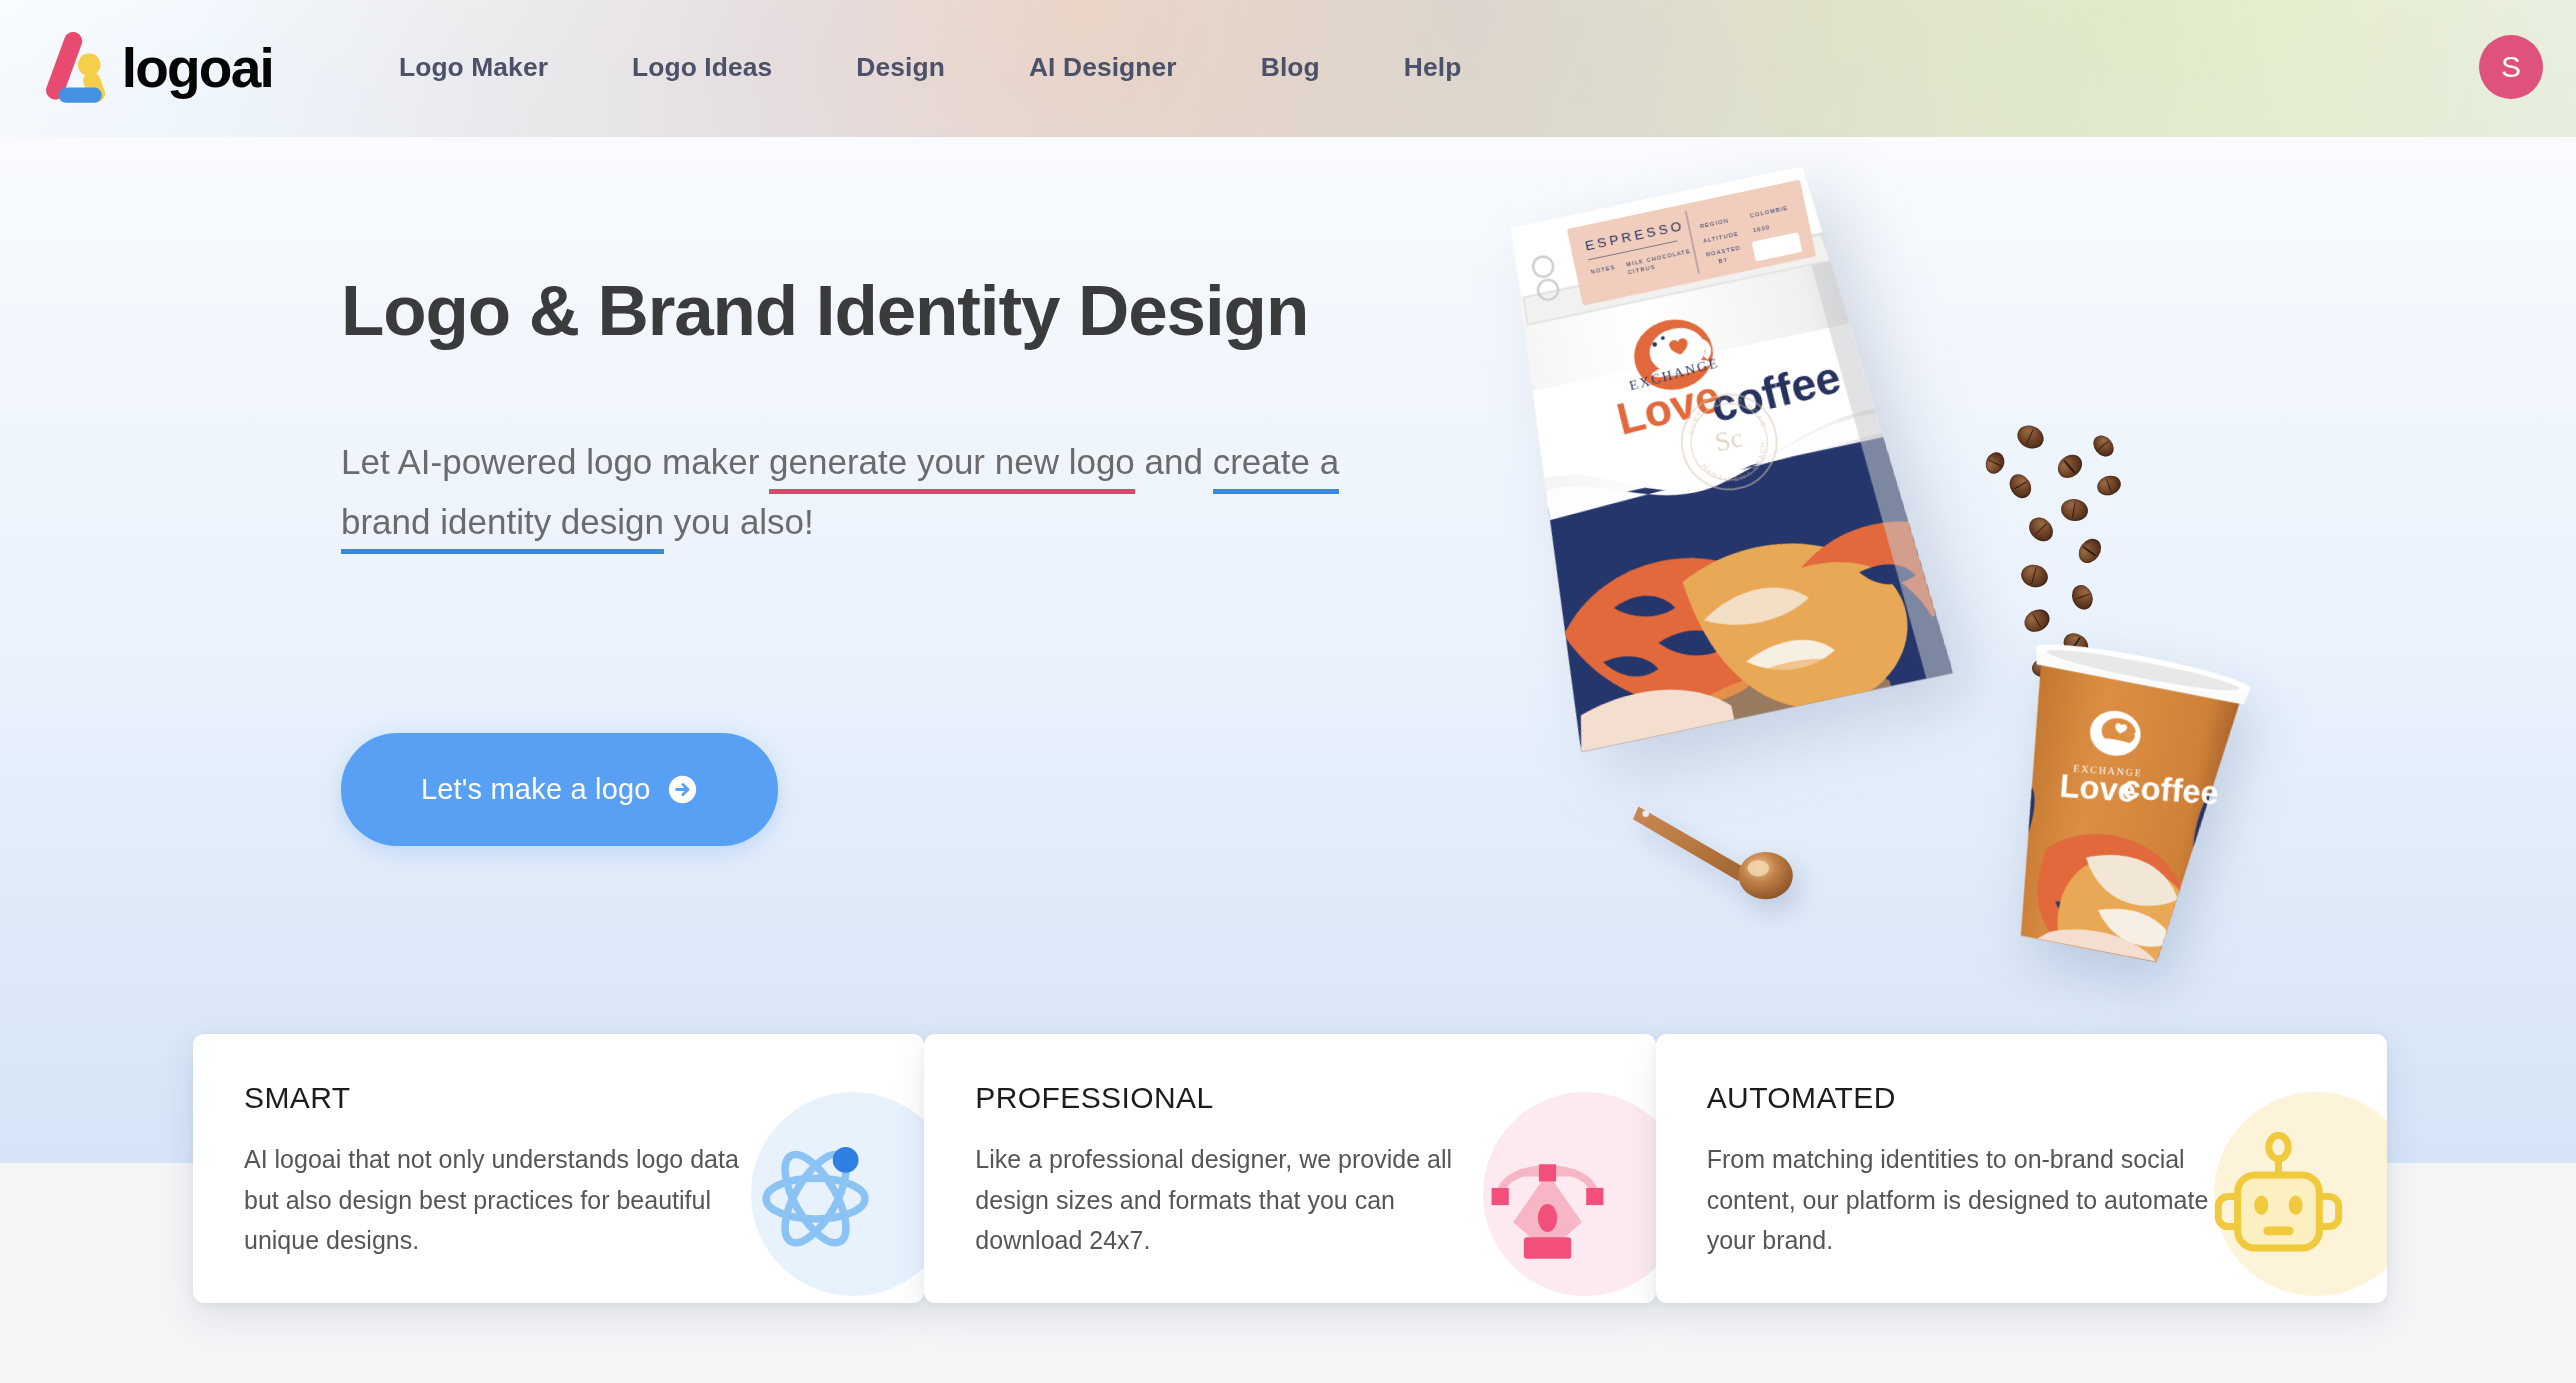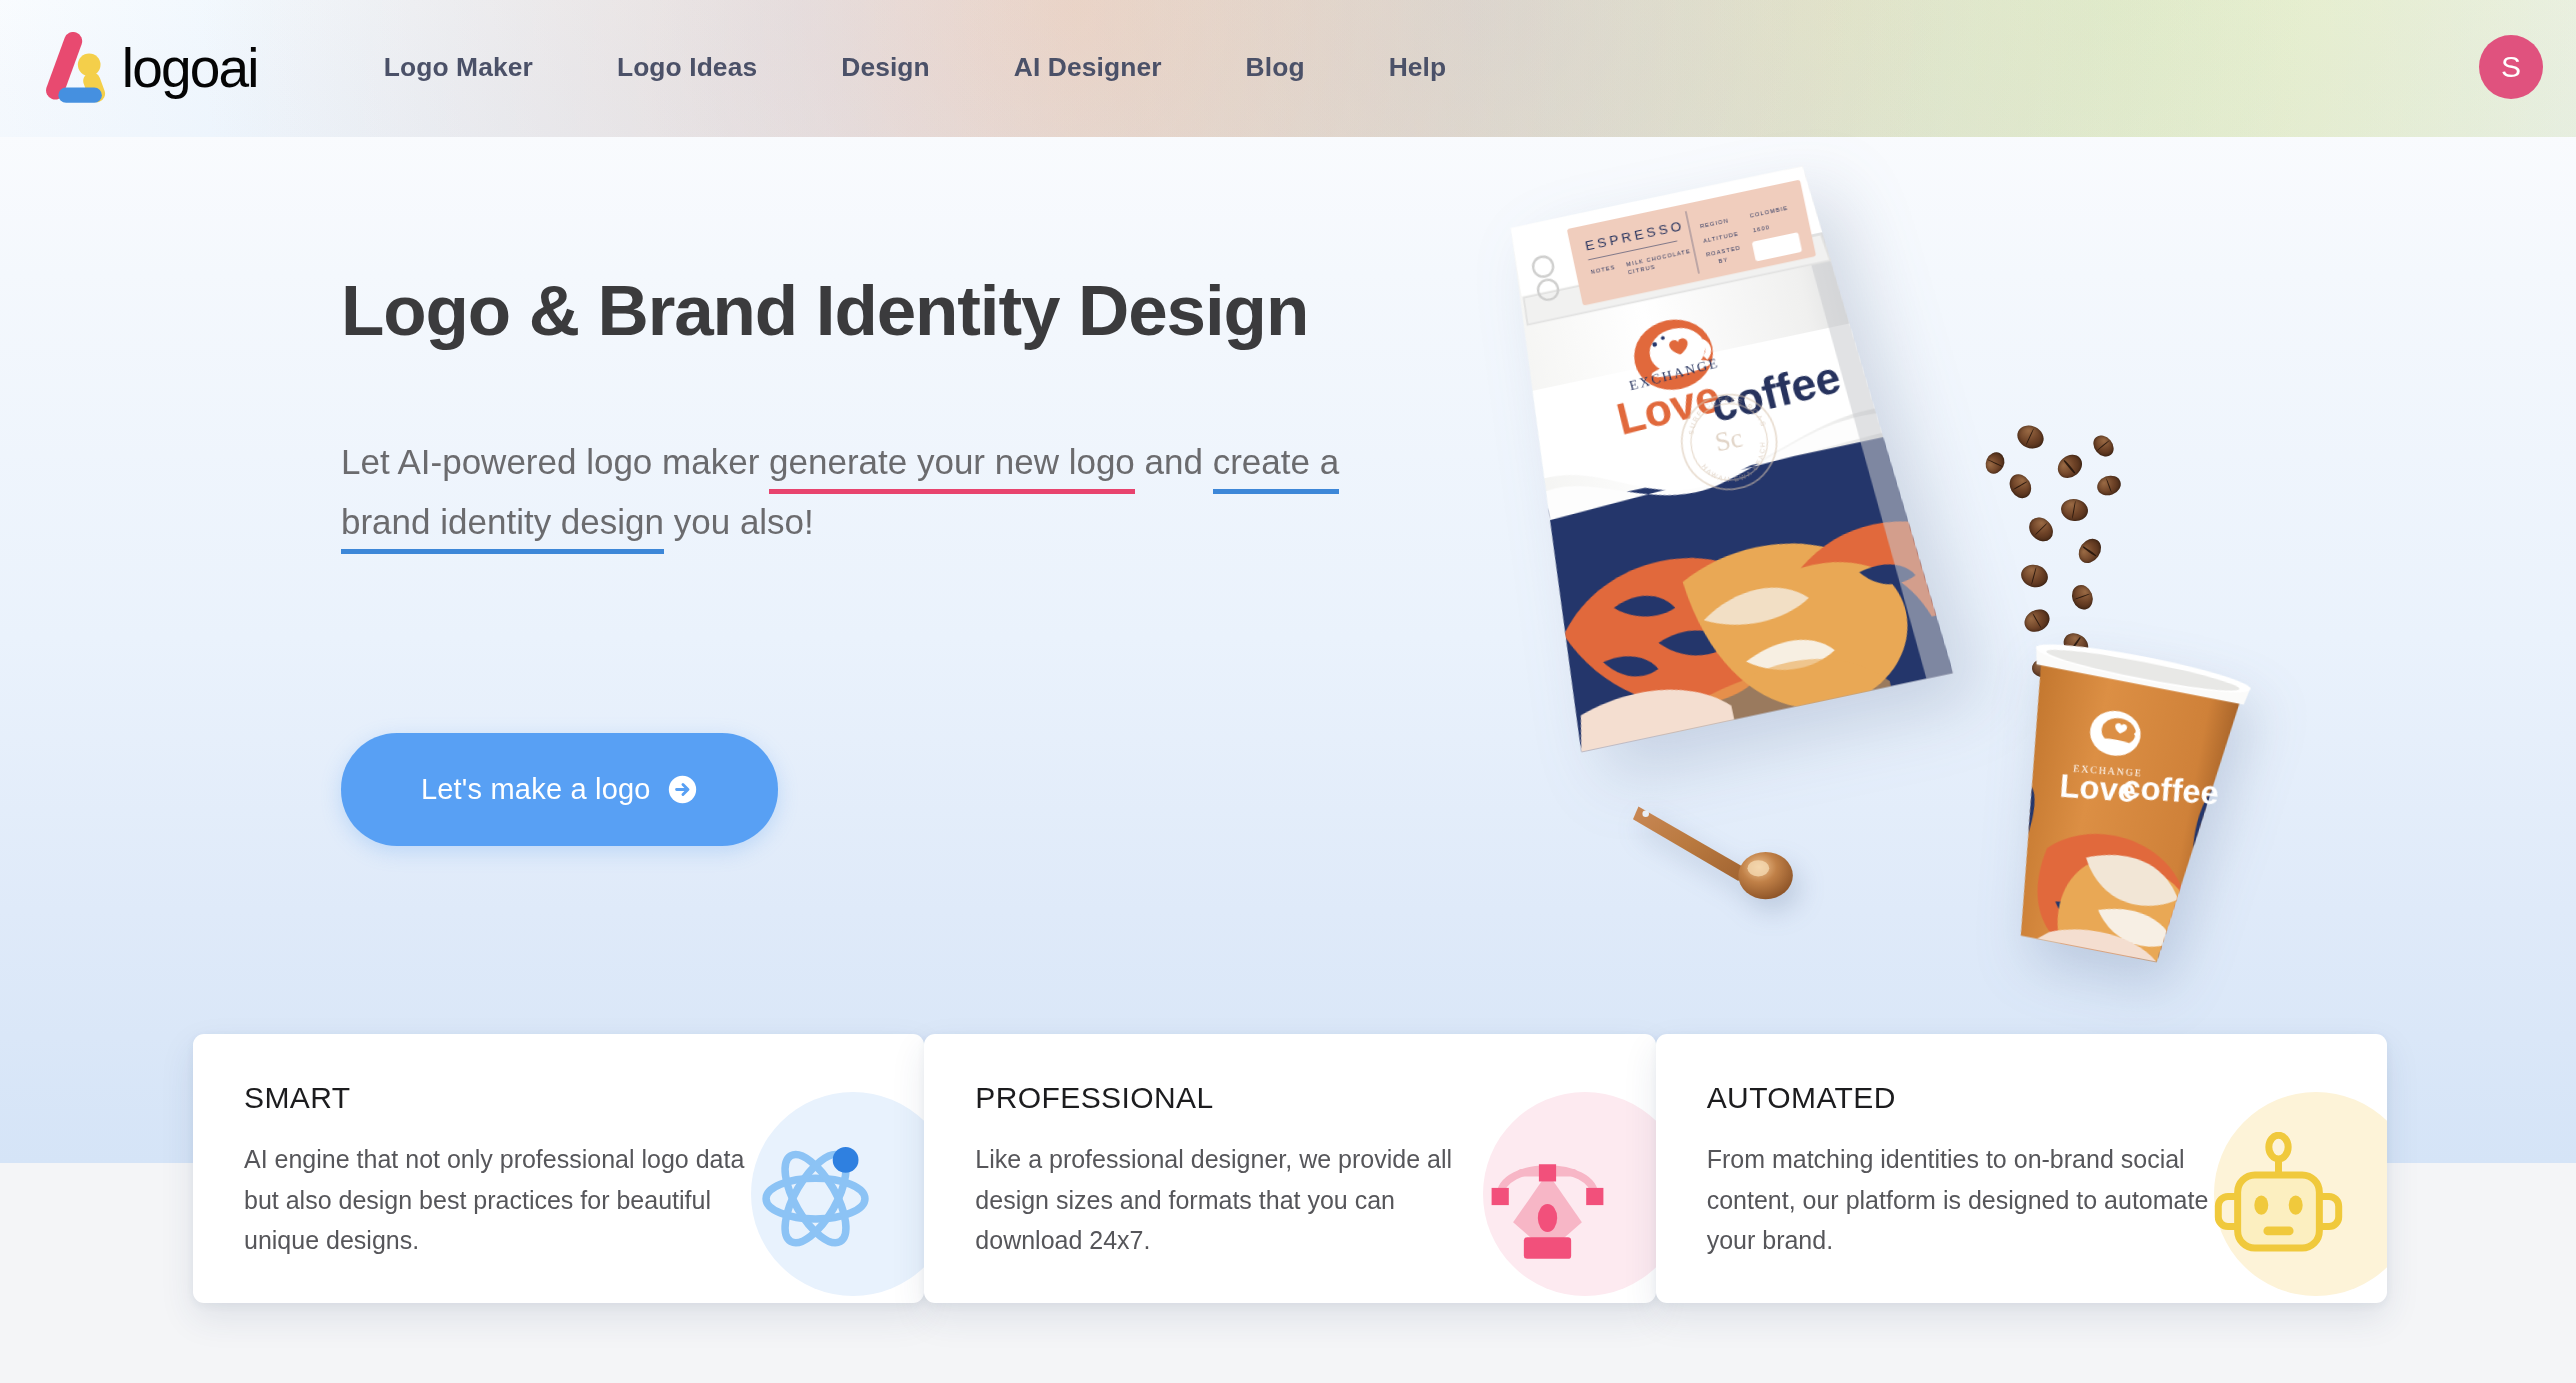--- a/index.html
+++ b/index.html
@@ -146,21 +146,21 @@
 
   <a class="brand">
     <span class="logo-mark">
       <svg viewBox="0 0 96 78" width="87" height="71">
         <rect x="24" y="-2" width="20" height="78" rx="10" fill="#e84a70" transform="rotate(20 34 38)"></rect>
         <circle cx="62" cy="36" r="12.5" fill="#f4cf4a"></circle>
         <rect x="58" y="44" width="19" height="34" rx="9.5" fill="#f4cf4a" transform="rotate(-20 67 61)"></rect>
         <rect x="28" y="61" width="48" height="17" rx="8.5" fill="#4590e0"></rect>
       </svg>
     </span>
-    <span style="font-size:55px;font-weight:normal;color:#050505;letter-spacing:-1.8px;margin-left:1.8px;">logoai</span>
+    <span style="font-size:55px;font-weight:bold;color:#050505;letter-spacing:-1.8px;margin-left:1.8px;">logoai</span>
   </a>
 
   <nav class="nav">
     <span class="nav-item">Logo Maker</span>
     <span class="nav-item">Logo Ideas</span>
     <span class="nav-item">Design</span>
     <span class="nav-item">AI Designer</span>
     <span class="nav-item">Blog</span>
     <span class="nav-item">Help</span>
   </nav>
@@ -371,21 +371,21 @@
       <svg viewBox="0 0 120 120" width="129" height="129">
         <g fill="none" stroke="#8cc3f5" stroke-width="7">
           <ellipse cx="60" cy="62" rx="46" ry="19"></ellipse>
           <ellipse cx="60" cy="62" rx="46" ry="19" transform="rotate(60 60 62)"></ellipse>
           <ellipse cx="60" cy="62" rx="46" ry="19" transform="rotate(120 60 62)"></ellipse>
         </g>
         <circle cx="88" cy="26" r="12" fill="#2f80e0"></circle>
       </svg>
     </div>
     <div class="card-title">SMART</div>
-    <div class="card-text">AI engine that not only professional logo data but also design best practices for beautiful unique designs.</div>
+    <div class="card-text">AI logoai that not only understands logo data but also design best practices for beautiful unique designs.</div>
   </div>
 
   <div class="card">
     <div class="card-blob" style="background:#fdeaf0;"></div>
     <div class="card-icon">
       <svg viewBox="0 0 120 120" width="129" height="129">
         <path d="M16 60 C16 26 104 26 104 60" fill="none" stroke="#f7b6c6" stroke-width="7"></path>
         <line x1="36" y1="38" x2="84" y2="38" stroke="#f7b6c6" stroke-width="7" stroke-linecap="round"></line>
         <path d="M60 38 L92 84 L60 112 L28 84 Z" fill="#f7b6c6"></path>
         <ellipse cx="60" cy="80" rx="9" ry="13" fill="#f2507b"></ellipse>

